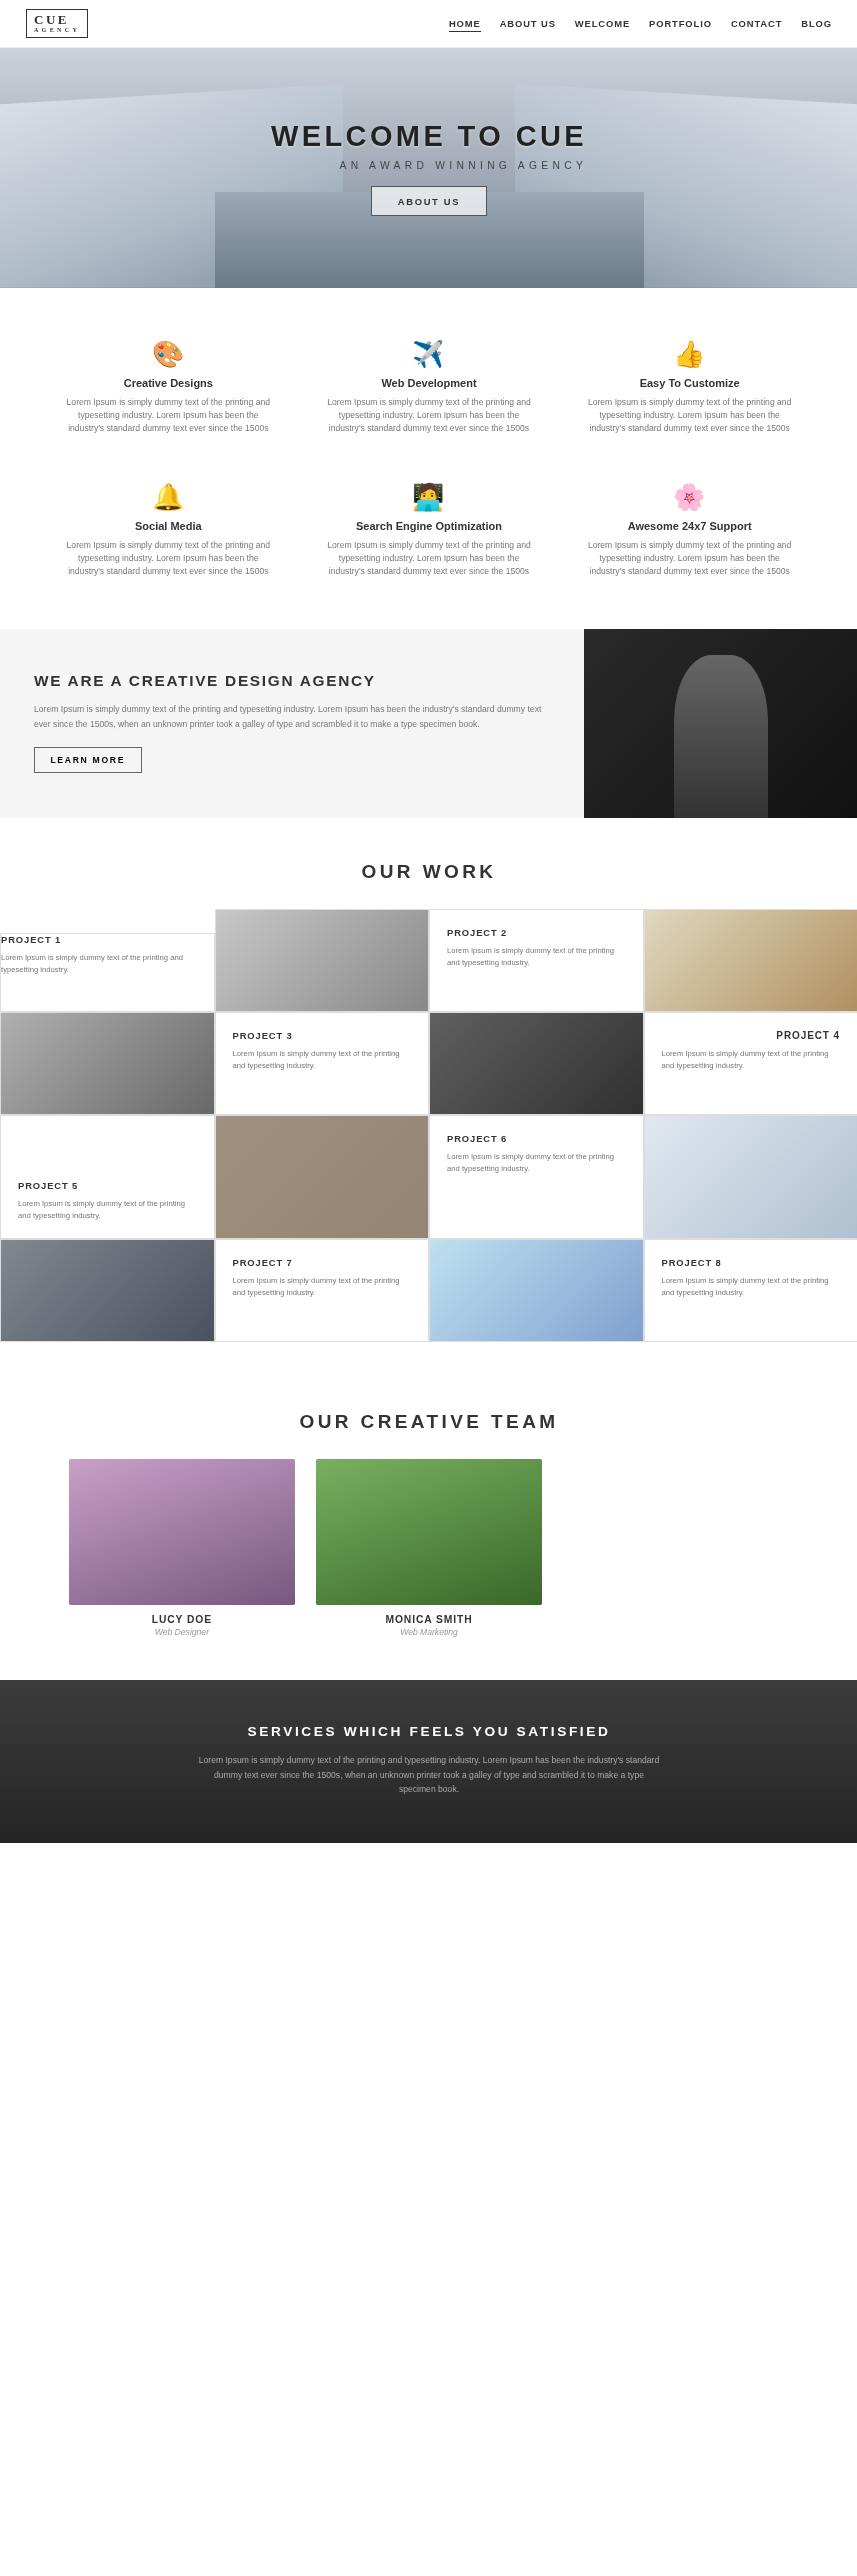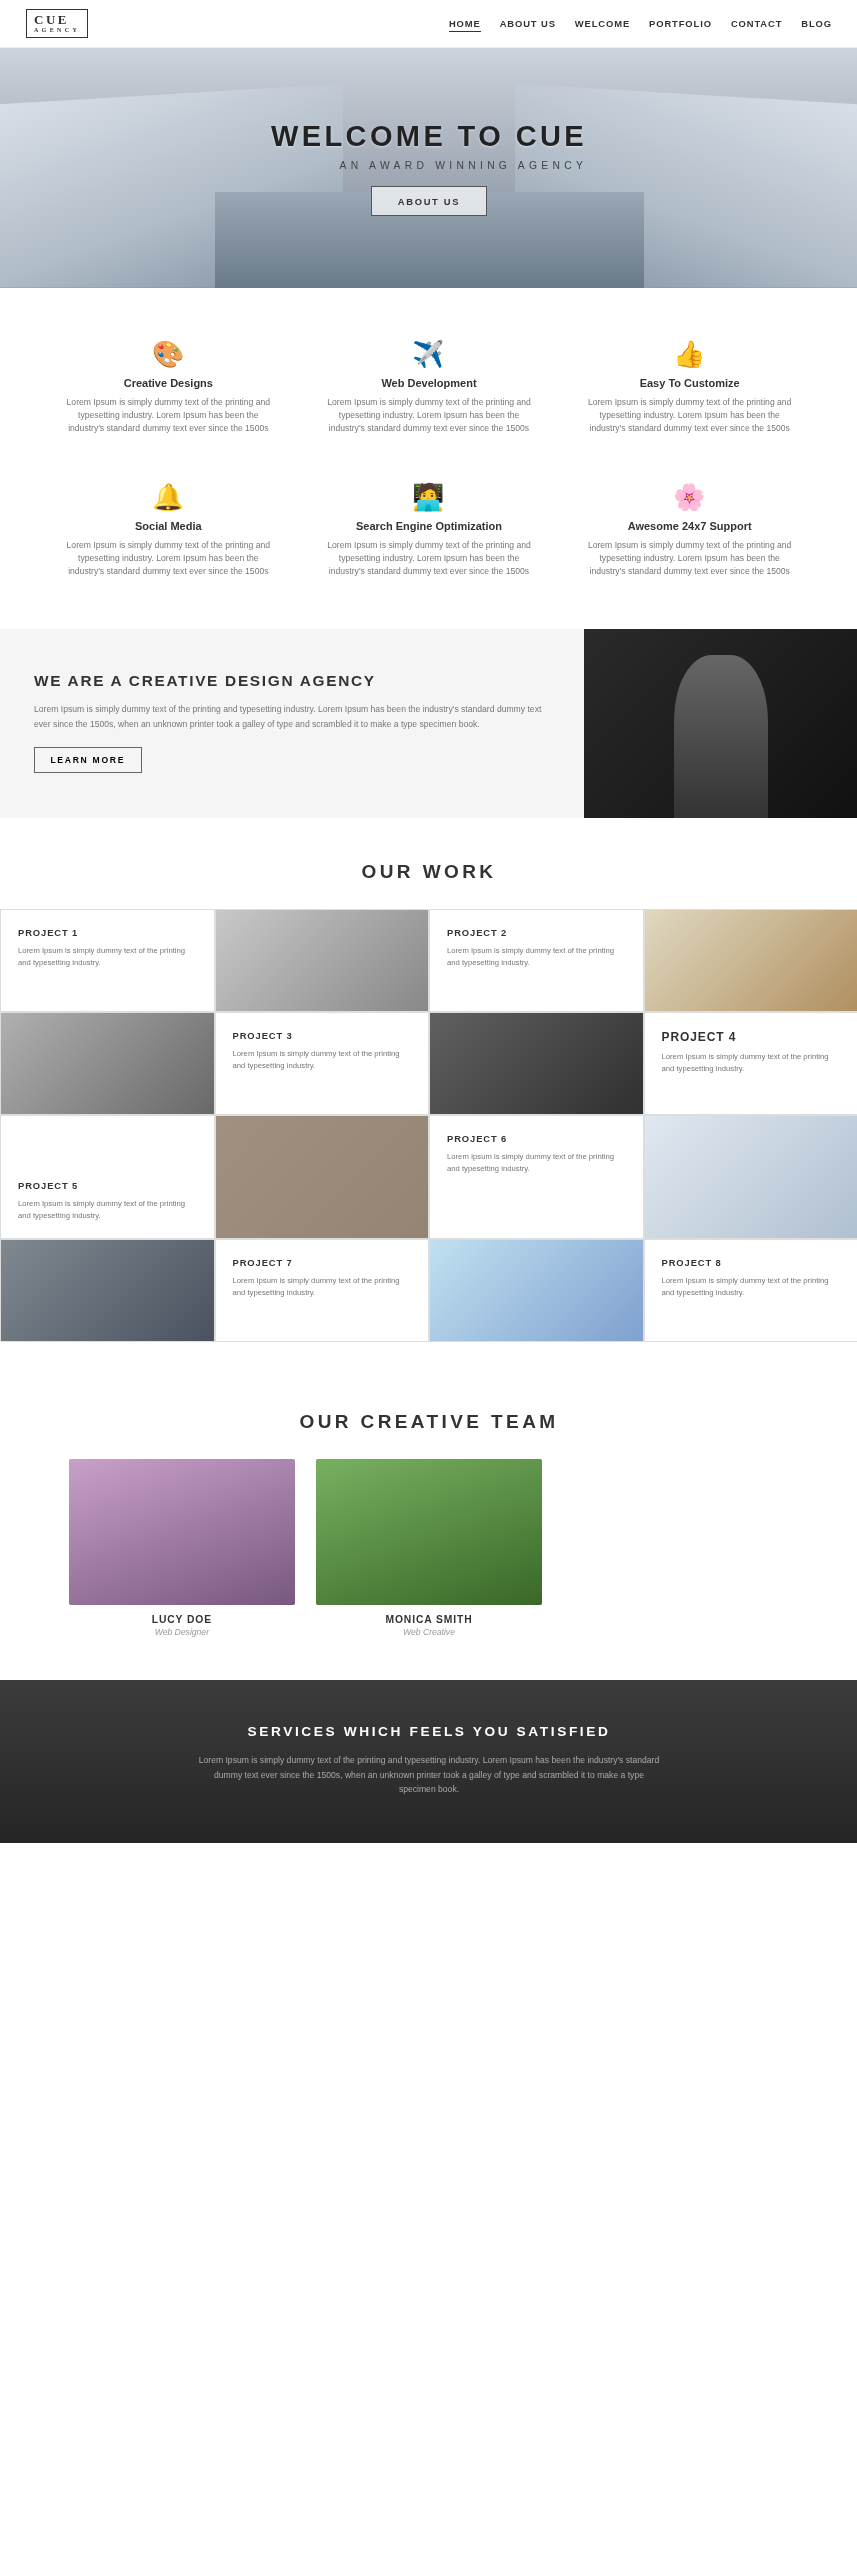--- a/index.html
+++ b/index.html
@@ -94,39 +94,39 @@
   <div style="width:274px;background:linear-gradient(135deg,#2a2a2a 0%,#111 100%);display:flex;align-items:flex-end;justify-content:center;overflow:hidden;">
     <div style="width:94px;height:163px;background:linear-gradient(180deg,#666 0%,#333 100%);border-radius:40% 40% 0 0;margin-bottom:0;"></div>
   </div>
 </section>
 
 <section style="padding:43px 0 26px;">
   <h2 style="text-align:center;font-size:19px;font-weight:900;letter-spacing:3.4px;text-transform:uppercase;margin-bottom:26px;">OUR WORK</h2>
 
   <div style="display:grid;grid-template-columns:repeat(4,1fr);gap:0;">
 
-    <div style="padding:17px;border:0.9px solid #ddd;background:#fff;">
+    <div style="border:0.9px solid #ddd;background:#fff;margin-top:24px;">
       <div style="font-size:9.4px;font-weight:bold;letter-spacing:0.9px;margin-bottom:6.9px;text-transform:uppercase;">PROJECT 1</div>
       <div style="font-size:7.7px;color:#777;line-height:1.5;">Lorem Ipsum is simply dummy text of the printing and typesetting industry.</div>
     </div>
     <div style="background:linear-gradient(135deg,#c8c8c8 0%,#888 100%);border:0.9px solid #ddd;min-height:103px;"></div>
     <div style="padding:17px;border:0.9px solid #ddd;background:#fff;">
       <div style="font-size:9.4px;font-weight:bold;letter-spacing:0.9px;margin-bottom:6.9px;text-transform:uppercase;">PROJECT 2</div>
       <div style="font-size:7.7px;color:#777;line-height:1.5;">Lorem Ipsum is simply dummy text of the printing and typesetting industry.</div>
     </div>
     <div style="background:linear-gradient(135deg,#e0d8c0 0%,#b09060 100%);border:0.9px solid #ddd;min-height:103px;"></div>
 
     <div style="background:linear-gradient(135deg,#b0b0b0 0%,#686868 100%);border:0.9px solid #ddd;min-height:103px;"></div>
     <div style="padding:17px;border:0.9px solid #ddd;background:#fff;">
       <div style="font-size:9.4px;font-weight:bold;letter-spacing:0.9px;margin-bottom:6.9px;text-transform:uppercase;">PROJECT 3</div>
       <div style="font-size:7.7px;color:#777;line-height:1.5;">Lorem Ipsum is simply dummy text of the printing and typesetting industry.</div>
     </div>
     <div style="background:linear-gradient(135deg,#606060 0%,#303030 100%);border:0.9px solid #ddd;min-height:103px;"></div>
     <div style="padding:17px;border:0.9px solid #ddd;background:#fff;">
-      <div style="font-size:12px;font-weight:bold;letter-spacing:0.9px;margin-bottom:6.9px;text-transform:uppercase;">PROJECT 4</div>
+      <div style="font-size:10px;font-weight:bold;letter-spacing:0.9px;margin-bottom:6.9px;text-transform:uppercase;text-align:right;">PROJECT 4</div>
       <div style="font-size:7.7px;color:#777;line-height:1.5;">Lorem Ipsum is simply dummy text of the printing and typesetting industry.</div>
     </div>
 
     <div style="padding:17px;border:0.9px solid #ddd;background:#fff;">
       <div style="font-size:9.4px;font-weight:bold;letter-spacing:0.9px;margin-bottom:6.9px;text-transform:uppercase;margin-top:47px;">PROJECT 5</div>
       <div style="font-size:7.7px;color:#777;line-height:1.5;">Lorem Ipsum is simply dummy text of the printing and typesetting industry.</div>
     </div>
     <div style="background:linear-gradient(135deg,#a09080 0%,#60504030 100%);border:0.9px solid #ddd;min-height:103px;background-color:#a09080;"></div>
     <div style="padding:17px;border:0.9px solid #ddd;background:#fff;">
       <div style="font-size:9.4px;font-weight:bold;letter-spacing:0.9px;margin-bottom:6.9px;text-transform:uppercase;">PROJECT 6</div>
@@ -154,21 +154,21 @@
 
     <div style="text-align:center;">
       <div style="width:100%;height:146px;background:linear-gradient(160deg,#c8a0c8 0%,#785880 100%);border-radius:1.7px;"></div>
       <div style="font-size:10.3px;font-weight:bold;margin-top:8.6px;text-transform:uppercase;letter-spacing:0.9px;">LUCY DOE</div>
       <div style="font-size:8.6px;color:#999;font-style:italic;margin-top:2.6px;">Web Designer</div>
     </div>
 
     <div style="text-align:center;">
       <div style="width:100%;height:146px;background:linear-gradient(160deg,#78b060 0%,#3a6828 100%);border-radius:1.7px;"></div>
       <div style="font-size:10.3px;font-weight:bold;margin-top:8.6px;text-transform:uppercase;letter-spacing:0.9px;">MONICA SMITH</div>
-      <div style="font-size:8.6px;color:#999;font-style:italic;margin-top:2.6px;">Web Creative</div>
+      <div style="font-size:8.6px;color:#999;font-style:italic;margin-top:2.6px;">Web Marketing</div>
     </div>
 
 
   </div>
 </section>
 
 <section style="background:linear-gradient(180deg,#3c3c3c 0%,#252525 100%);padding:44px 51px;text-align:center;min-height:163px;">
   <h2 style="font-size:13.7px;font-weight:900;letter-spacing:2.6px;color:#fff;text-transform:uppercase;margin-bottom:13.7px;">SERVICES WHICH FEELS YOU SATISFIED</h2>
   <p style="font-size:8.6px;color:#aaa;line-height:1.7;max-width:463px;margin:0 auto;">Lorem Ipsum is simply dummy text of the printing and typesetting industry. Lorem Ipsum has been the industry's standard dummy text ever since the 1500s, when an unknown printer took a galley of type and scrambled it to make a type specimen book.</p>
 </section>

